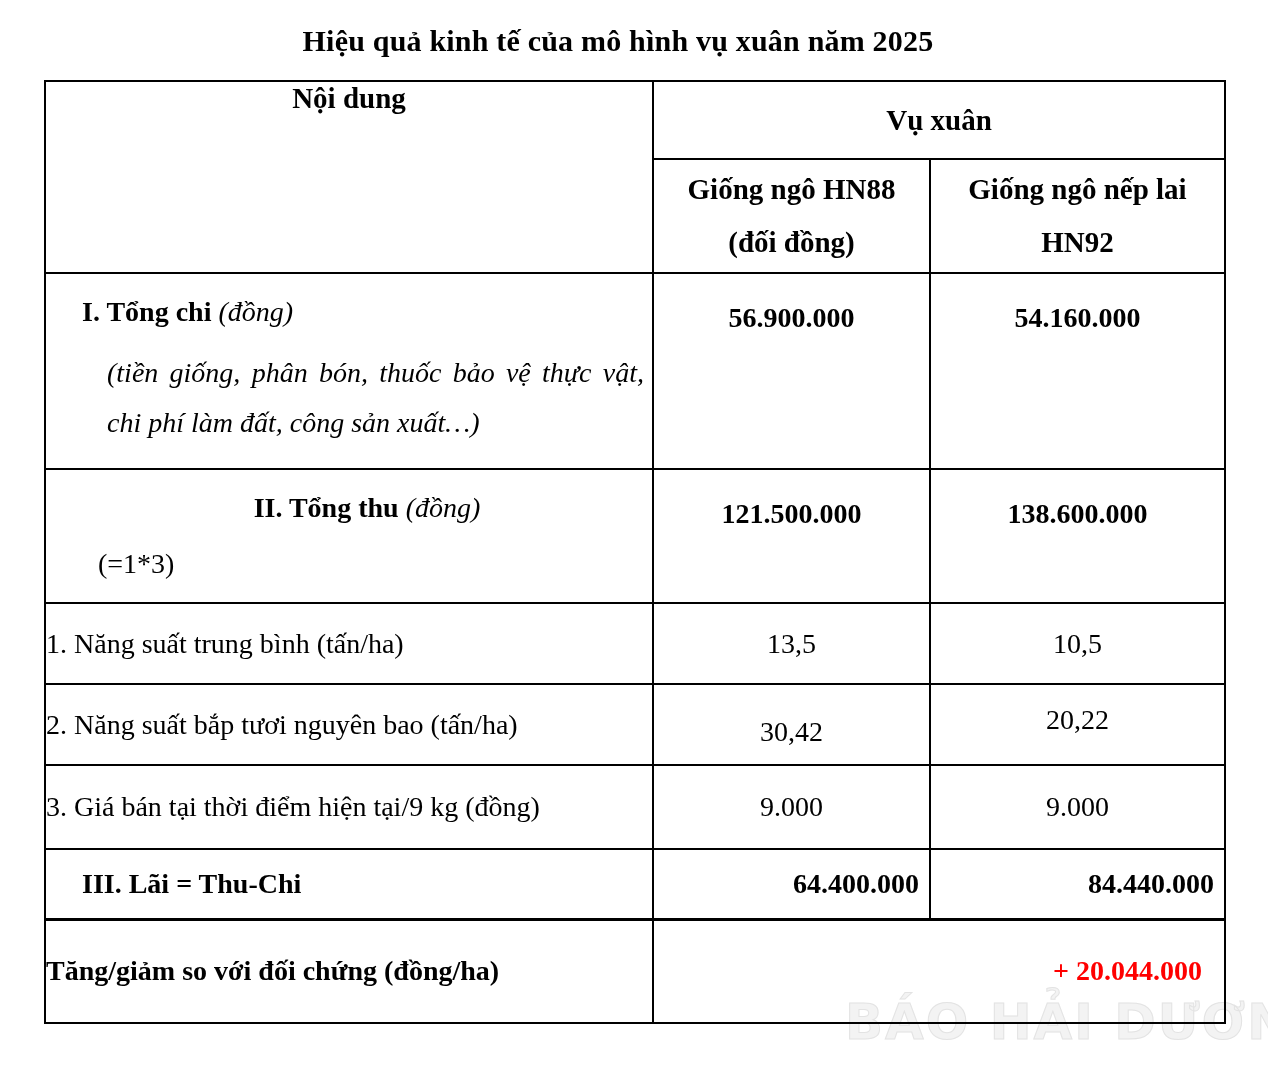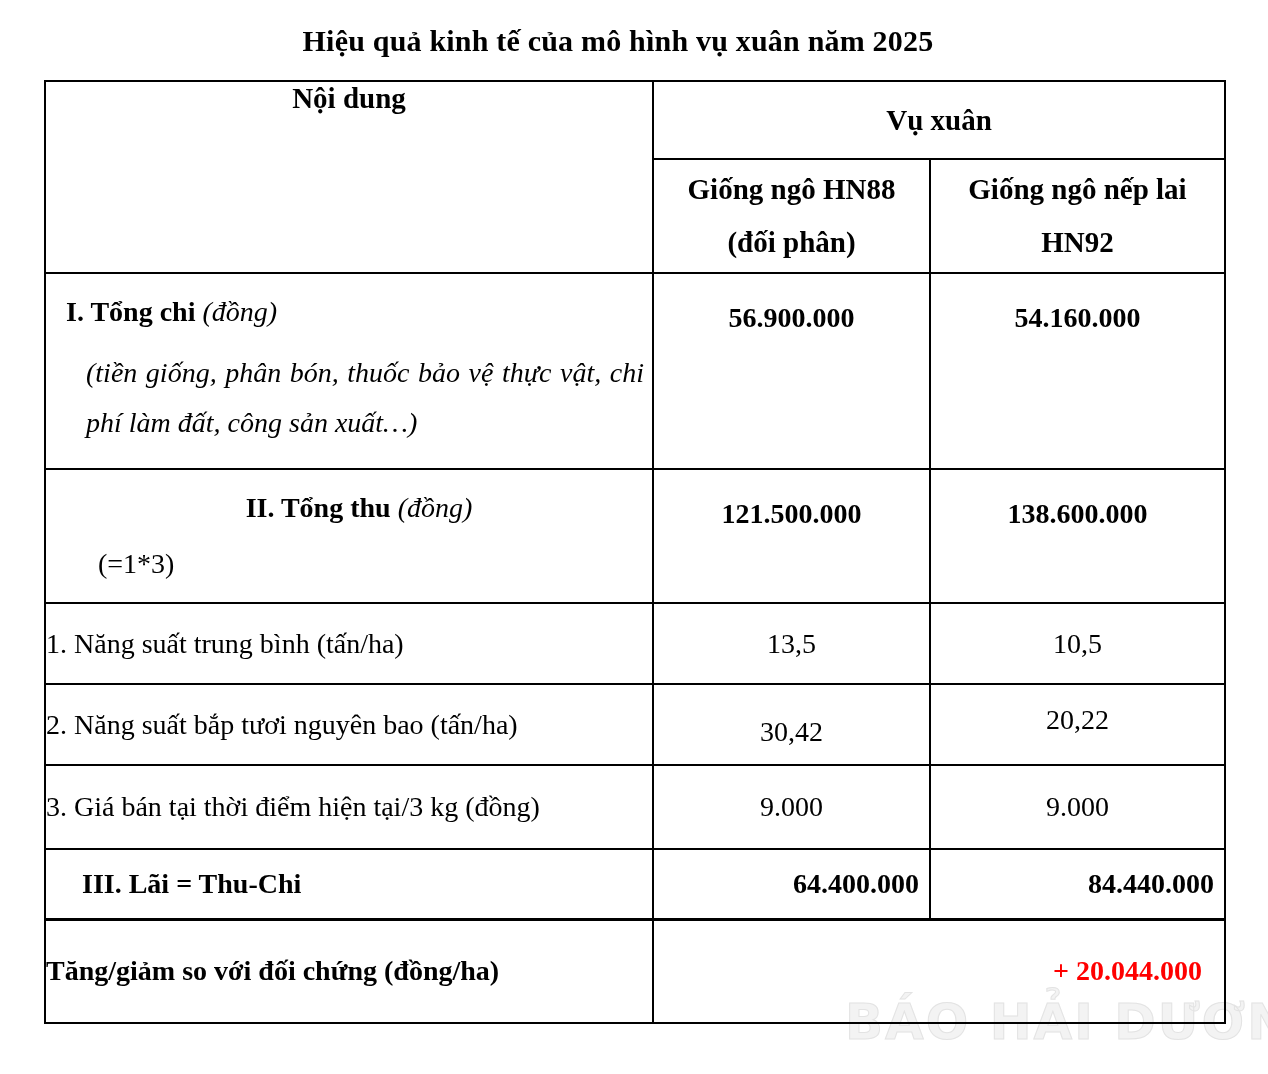--- a/index.html
+++ b/index.html
@@ -72,25 +72,25 @@
     font-size: 28px;
     text-align: left;
     vertical-align: middle;
   }
   td.label .main-line { display: block; padding-left: 36px; }
   td.label.top { vertical-align: top; }
   .pad-sm { padding-left: 16px; }
   .bold { font-weight: bold; }
   .italic { font-style: italic; }
 
-  .tongchi-main, .tongthu-main { margin: 0; padding-left: 20px; font-size: 28px; }
+  .tongchi-main, .tongthu-main { margin: 0; padding-left: 36px; font-size: 28px; }
   .tongchi-main { margin-top: 22px; }
   .tongthu-main { margin-top: 22px; text-align: center; }
   .note {
-    margin: 20px 8px 0 40px;
+    margin: 20px 8px 0 61px;
     font-size: 28px;
     font-style: italic;
     text-align: justify;
     line-height: 50px;
   }
   .note-small { margin: 24px 8px 0 52px; font-size: 28px; }
 
   td.value {
     font-size: 28px;
     text-align: center;
@@ -124,21 +124,21 @@
         <col class="c3">
     </colgroup>
     <tbody>
       <tr class="r-h1">
         <th class="noi-dung" rowspan="2">Nội dung</th>
         <th colspan="2">Vụ xuân</th>
       </tr>
       <tr class="r-h2">
         <th class="variety">
           <span>Giống ngô HN88</span><br>
-          <span>(đối phân)</span>
+          <span>(đối đồng)</span>
         </th>
         <th class="variety">
           <span>Giống ngô nếp lai</span><br>
           <span>HN92</span>
         </th>
       </tr>
 
       <tr class="r-i">
         <td class="label top">
           <p class="tongchi-main">
@@ -169,21 +169,21 @@
         <td class="value">10,5</td>
       </tr>
 
       <tr class="r-2">
         <td class="label pad-sm">2. Năng suất bắp tươi nguyên bao (tấn/ha)</td>
         <td class="value"><span class="nudge-down">30,42</span></td>
         <td class="value"><span class="nudge-up">20,22</span></td>
       </tr>
 
       <tr class="r-3">
-        <td class="label pad-sm">3. Giá bán tại thời điểm hiện tại/3 kg (đồng)</td>
+        <td class="label pad-sm">3. Giá bán tại thời điểm hiện tại/9 kg (đồng)</td>
         <td class="value">9.000</td>
         <td class="value">9.000</td>
       </tr>
 
       <tr class="r-iii">
         <td class="label">
           <span class="main-line bold">III. Lãi = Thu-Chi</span>
         </td>
         <td class="value bold right">64.400.000</td>
         <td class="value bold right">84.440.000</td>

